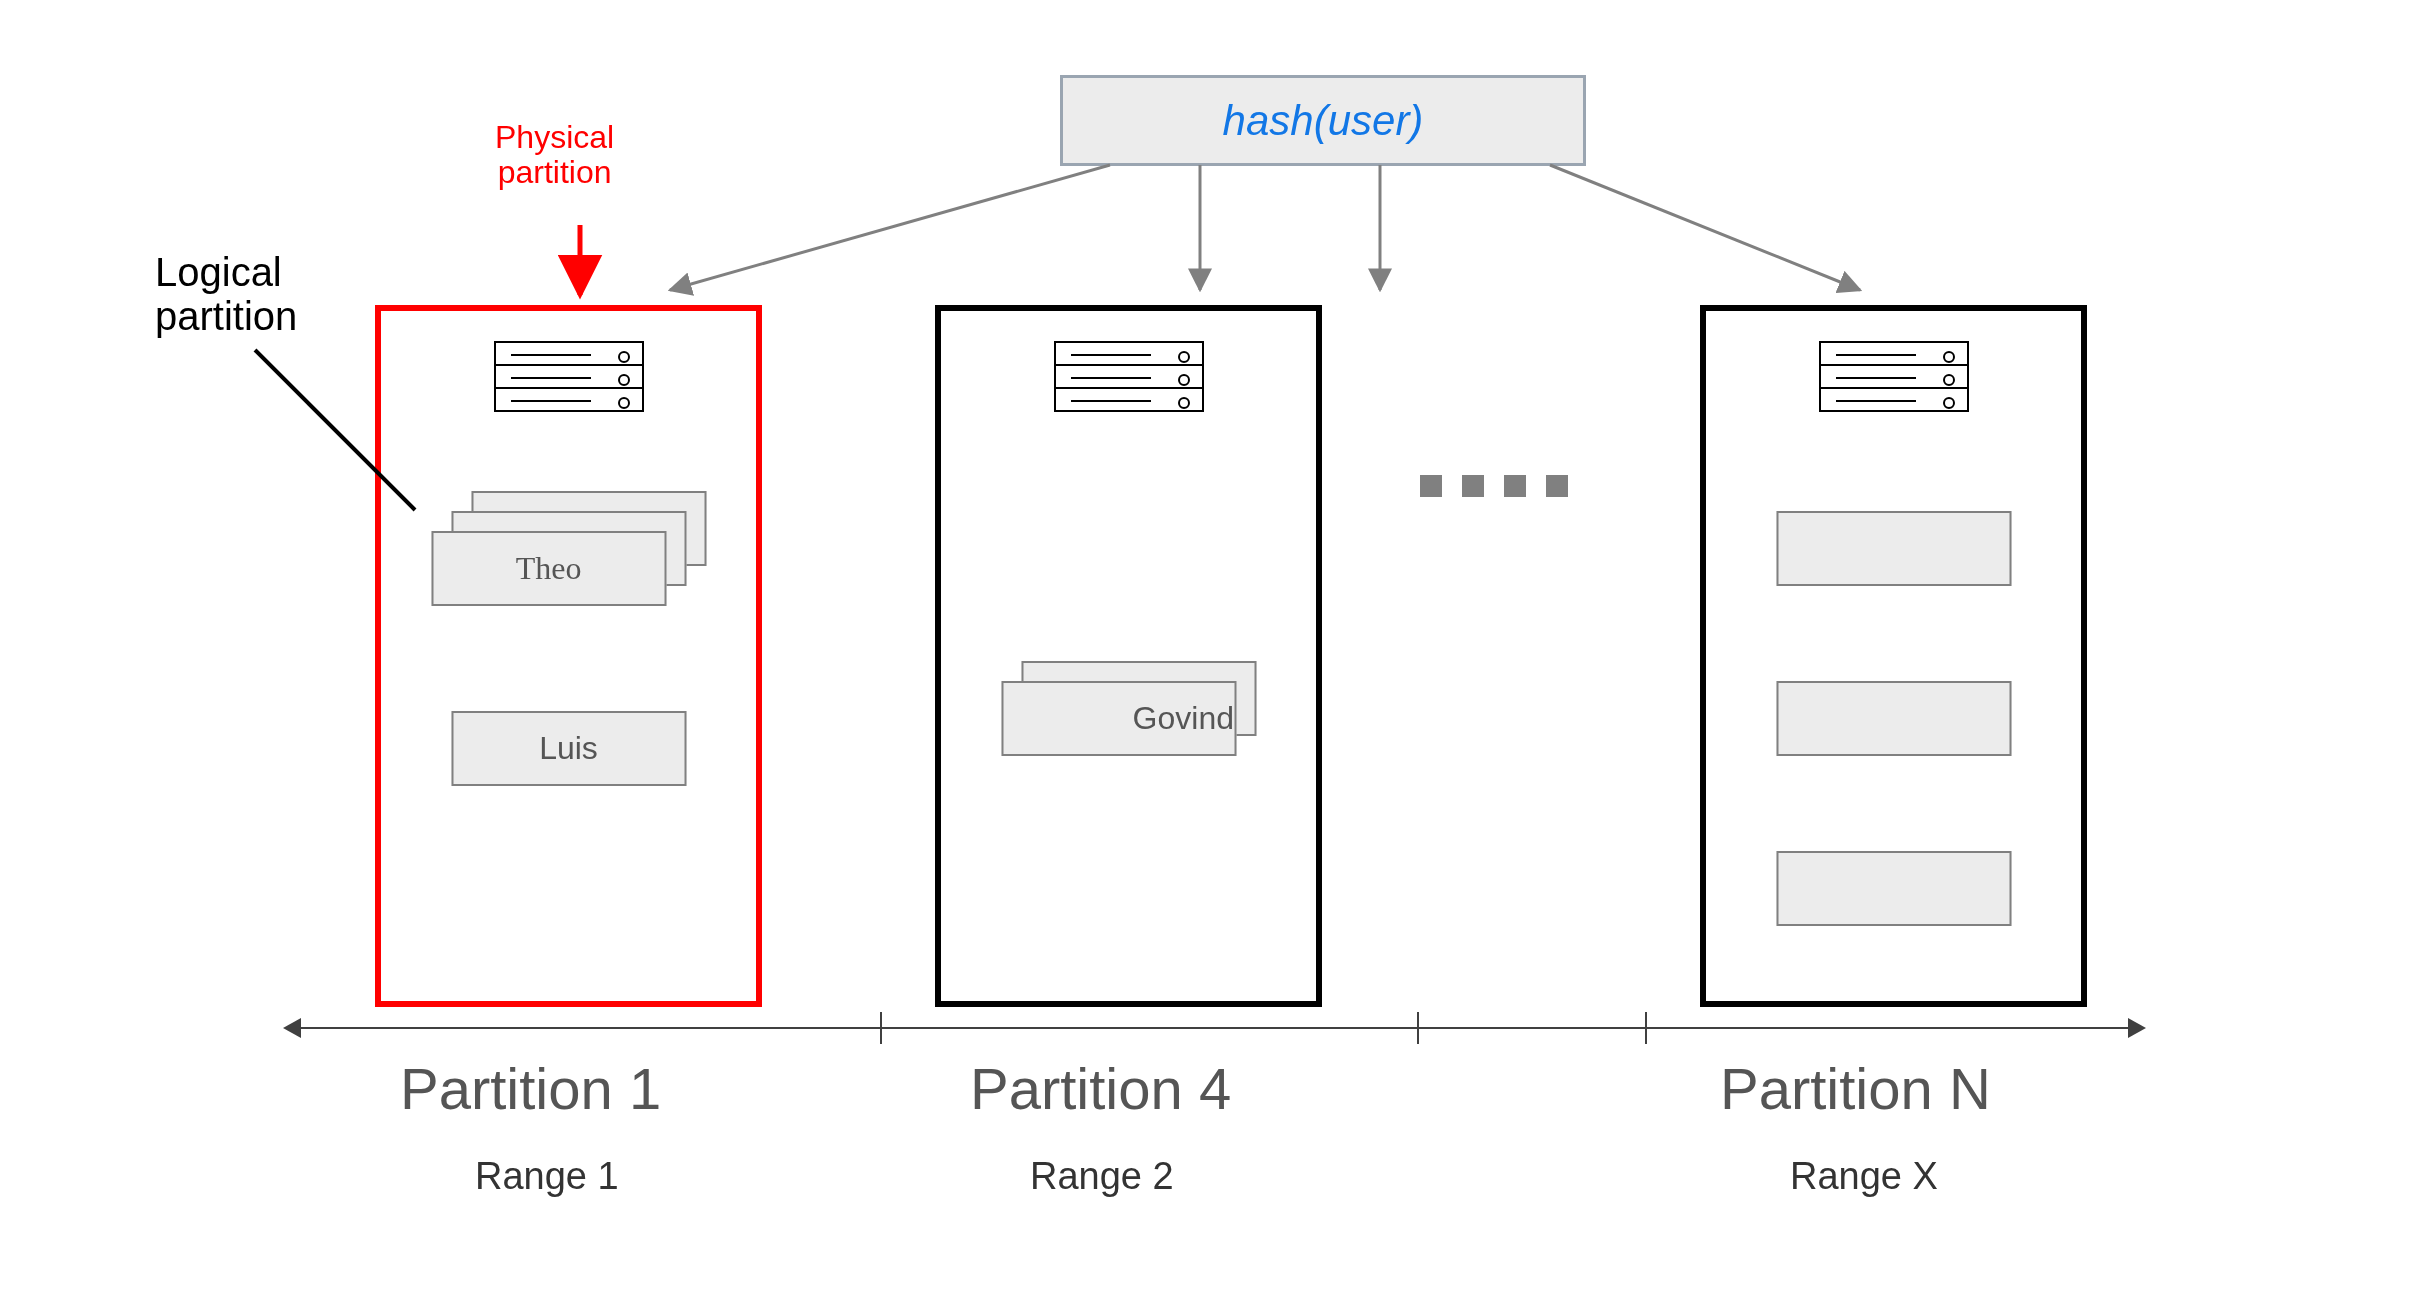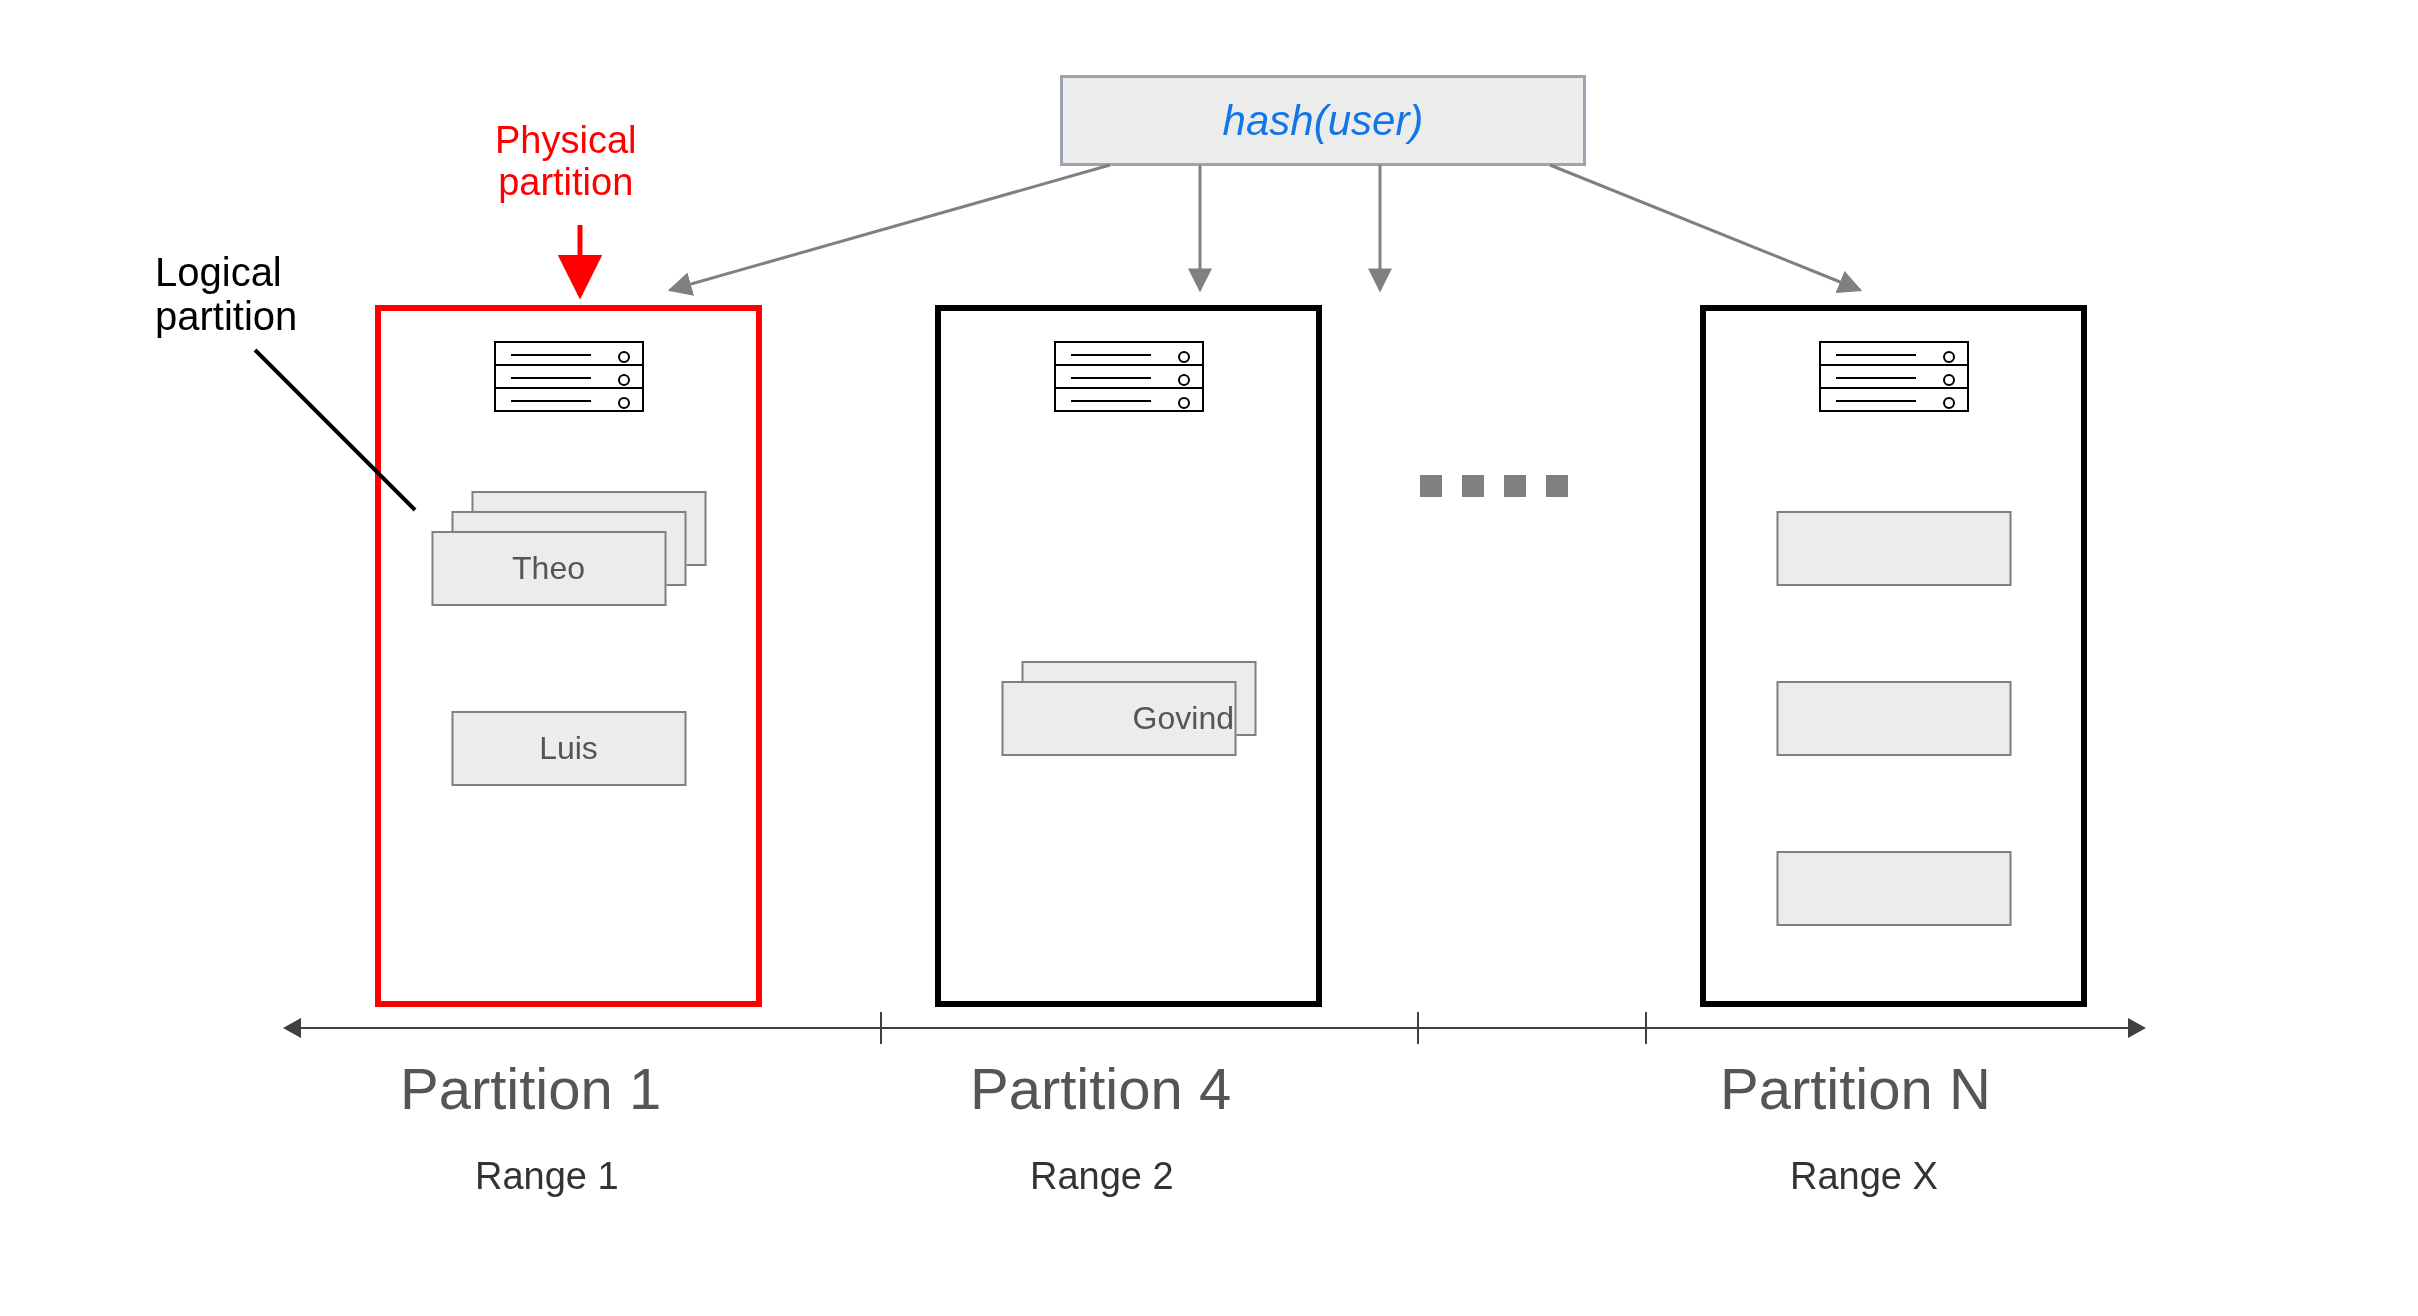--- a/index.html
+++ b/index.html
@@ -100,21 +100,21 @@
 
   .range-label {
     position: absolute; top: 1155px; font-size: 38px; color: #333;
   }
   .range-label.r1 { left: 475px; }
   .range-label.r2 { left: 1030px; text-align: right; }
   .range-label.r3 { left: 1790px; }
 
   
   .phys-label {
-    position: absolute; left: 495px; top: 120px; color: #FF0000; font-size: 38px;
+    position: absolute; left: 495px; top: 120px; color: #FF0000; font-size: 32px;
     text-align: center; line-height: 1.1;
   }
   .log-label {
     position: absolute; left: 155px; top: 250px; font-size: 40px; line-height: 1.1;
   }
 
   
   svg.wires { position: absolute; left: 0; top: 0; width: 2418px; height: 1316px; pointer-events: none; }
 </style>
 </head>
@@ -144,21 +144,21 @@
       <div class="server-row">
           <span class="server-line"></span>
           <span class="server-dot"></span>
         </div>
       <div class="server-row">
           <span class="server-line"></span>
           <span class="server-dot"></span>
         </div>
     </div>
 
-    <div class="card-stack" style="top:180px; width:275px; height:115px;">
+    <div class="card-stack" style="top:180px; width:275px; height:115px;font-family:Liberation Serif, serif;">
       <div class="card" style="left:40px; top:0;"></div>
       <div class="card" style="left:20px; top:20px;"></div>
       <div class="card" style="left:0;  top:40px;">
         <span>Theo</span>
       </div>
     </div>
 
     <div class="single-card" style="top:400px;">
       <span>Luis</span>
     </div>

